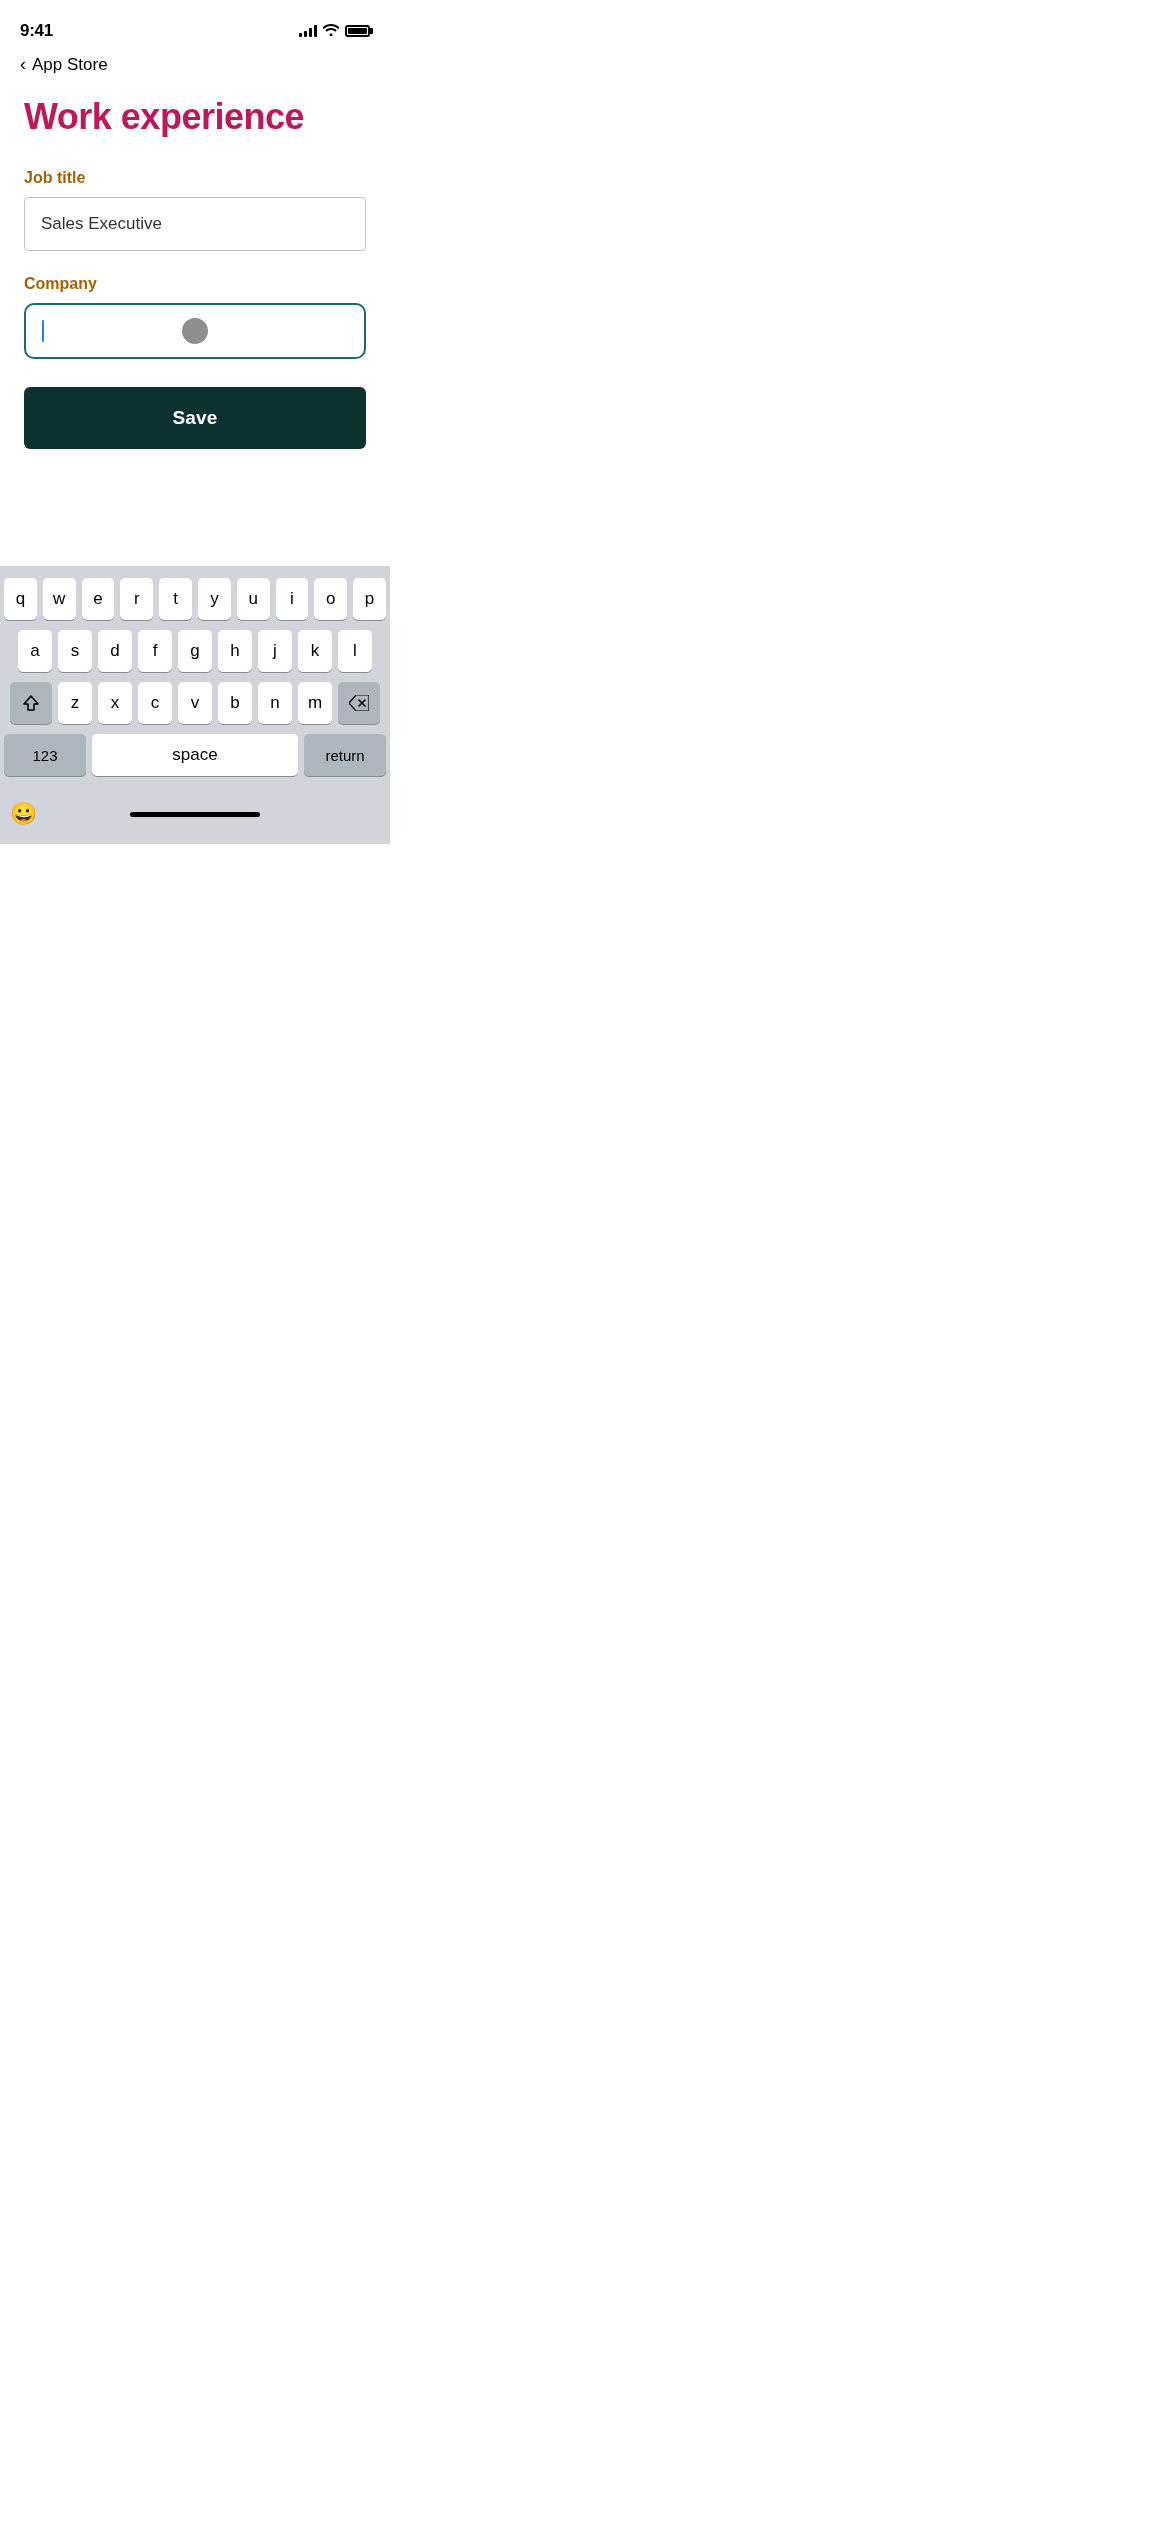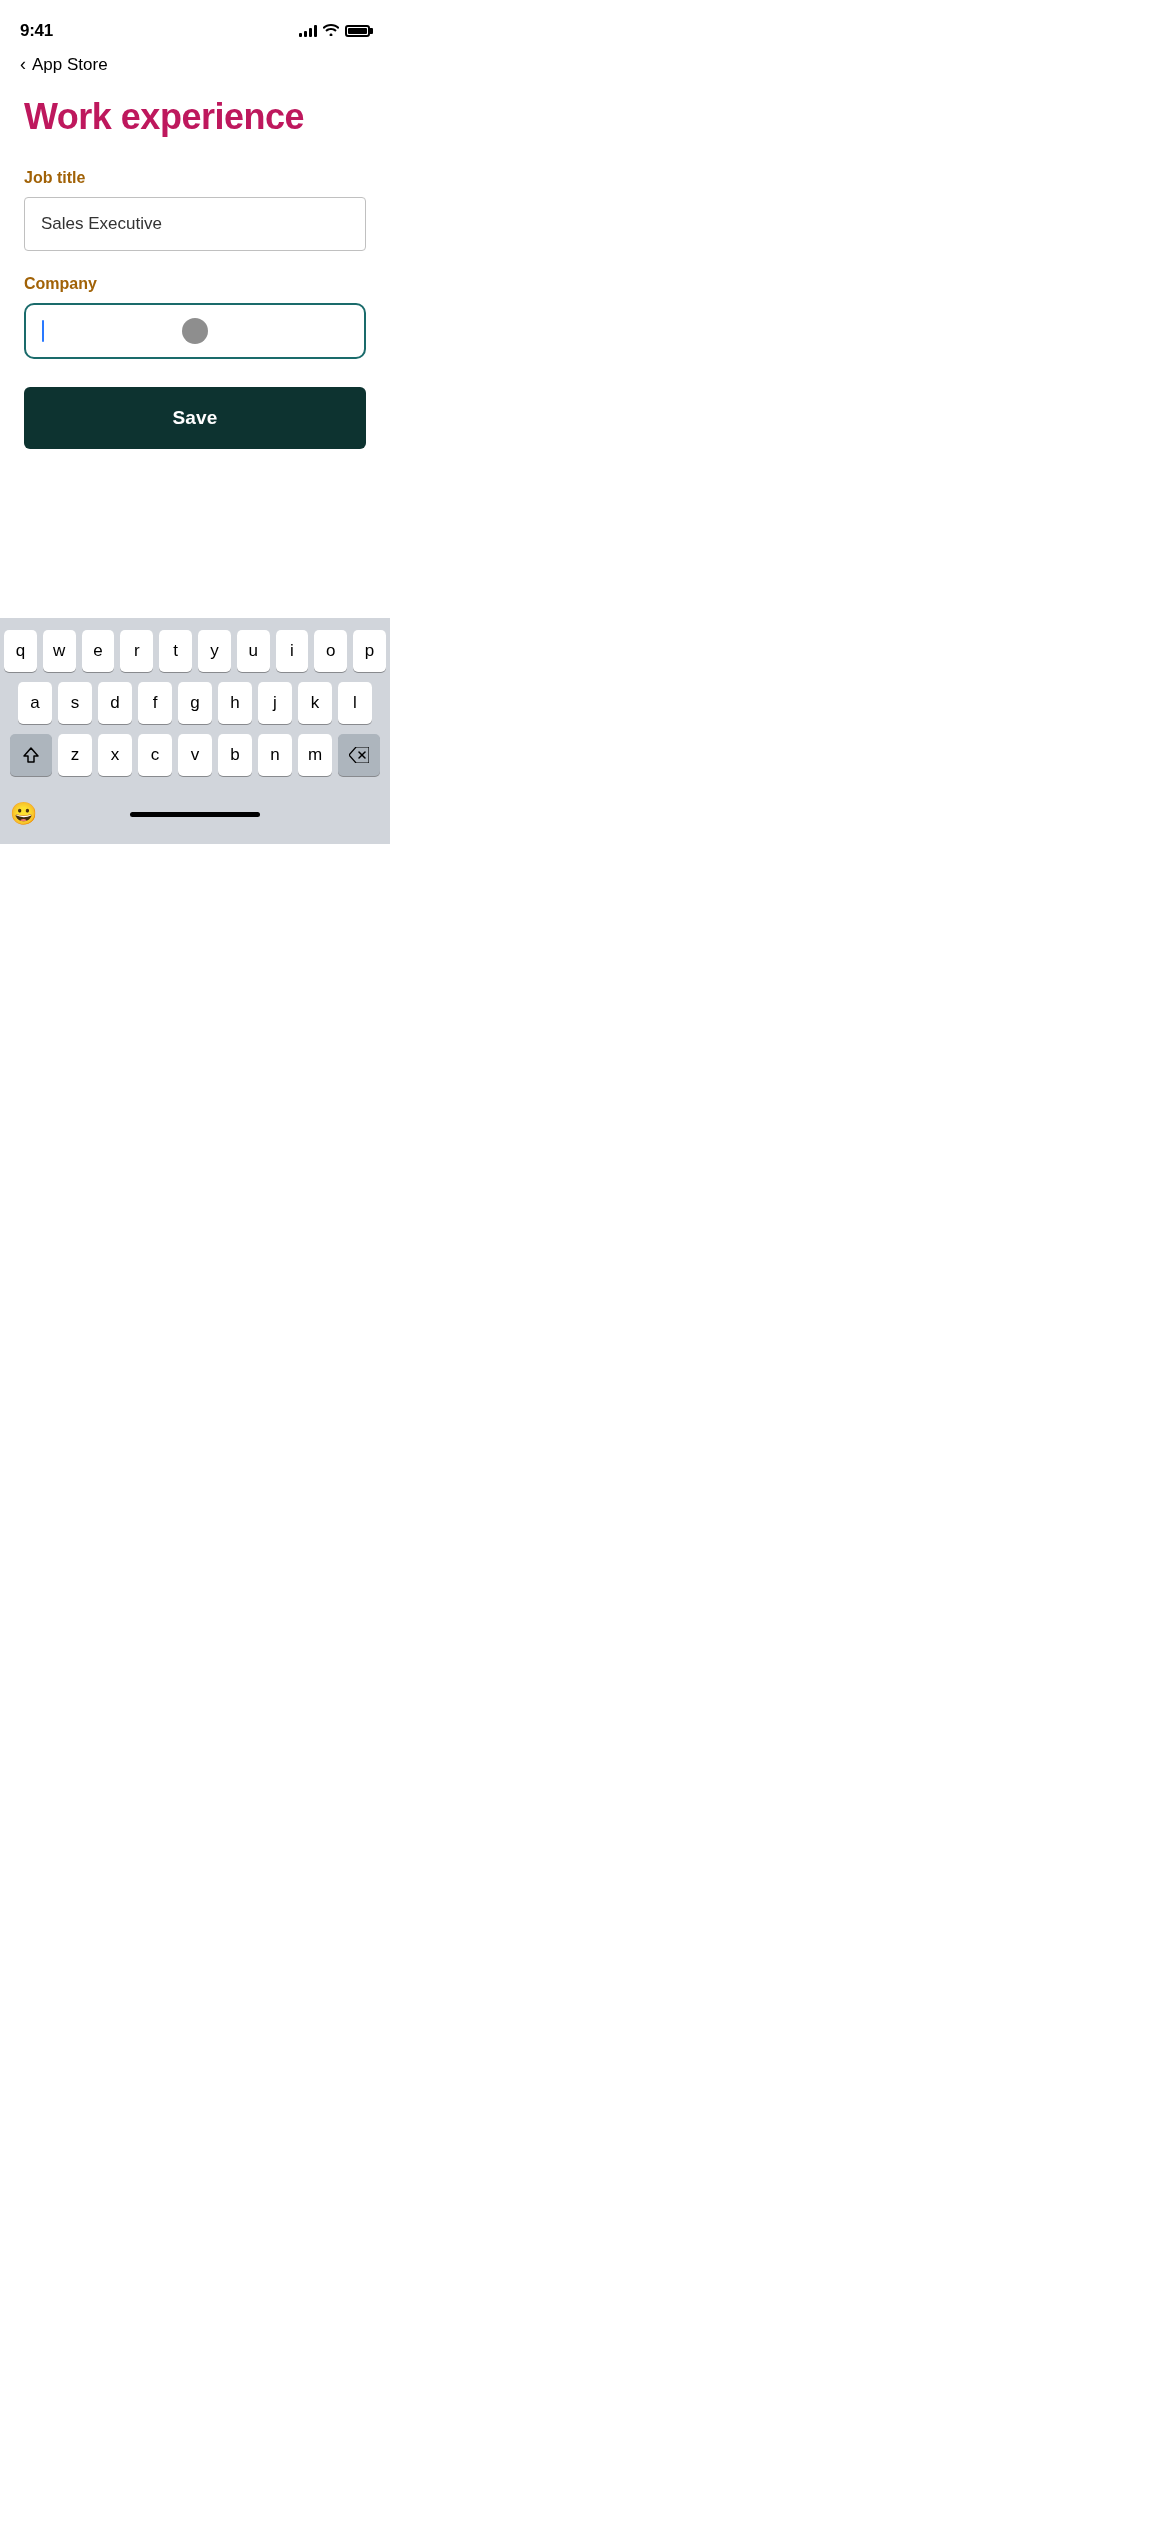--- a/index.html
+++ b/index.html
@@ -428,20 +428,25 @@
     <div class="key">m</div>
     <div class="key special backspace">
       <svg width="20" height="16" viewBox="0 0 20 16" fill="none">
         <path d="M7 0L0 8L7 16H20V0H7Z" stroke="#000" stroke-width="1.2" fill="none" stroke-linejoin="round"></path>
         <line x1="10" y1="5" x2="16" y2="11" stroke="#000" stroke-width="1.5" stroke-linecap="round"></line>
         <line x1="16" y1="5" x2="10" y2="11" stroke="#000" stroke-width="1.5" stroke-linecap="round"></line>
       </svg>
     </div>
   </div>
 
+  <div class="keyboard-row">
+    <div class="key special numbers">123</div>
+    <div class="key space">space</div>
+    <div class="key special return">return</div>
+  </div>
 
   <div class="bottom-bar">
     <div style="flex:1; display:flex; align-items:center;">
       <div class="emoji-button">😀</div>
     </div>
     <div class="home-indicator"></div>
     <div style="flex:1;"></div>
   </div>
 </div>
 

